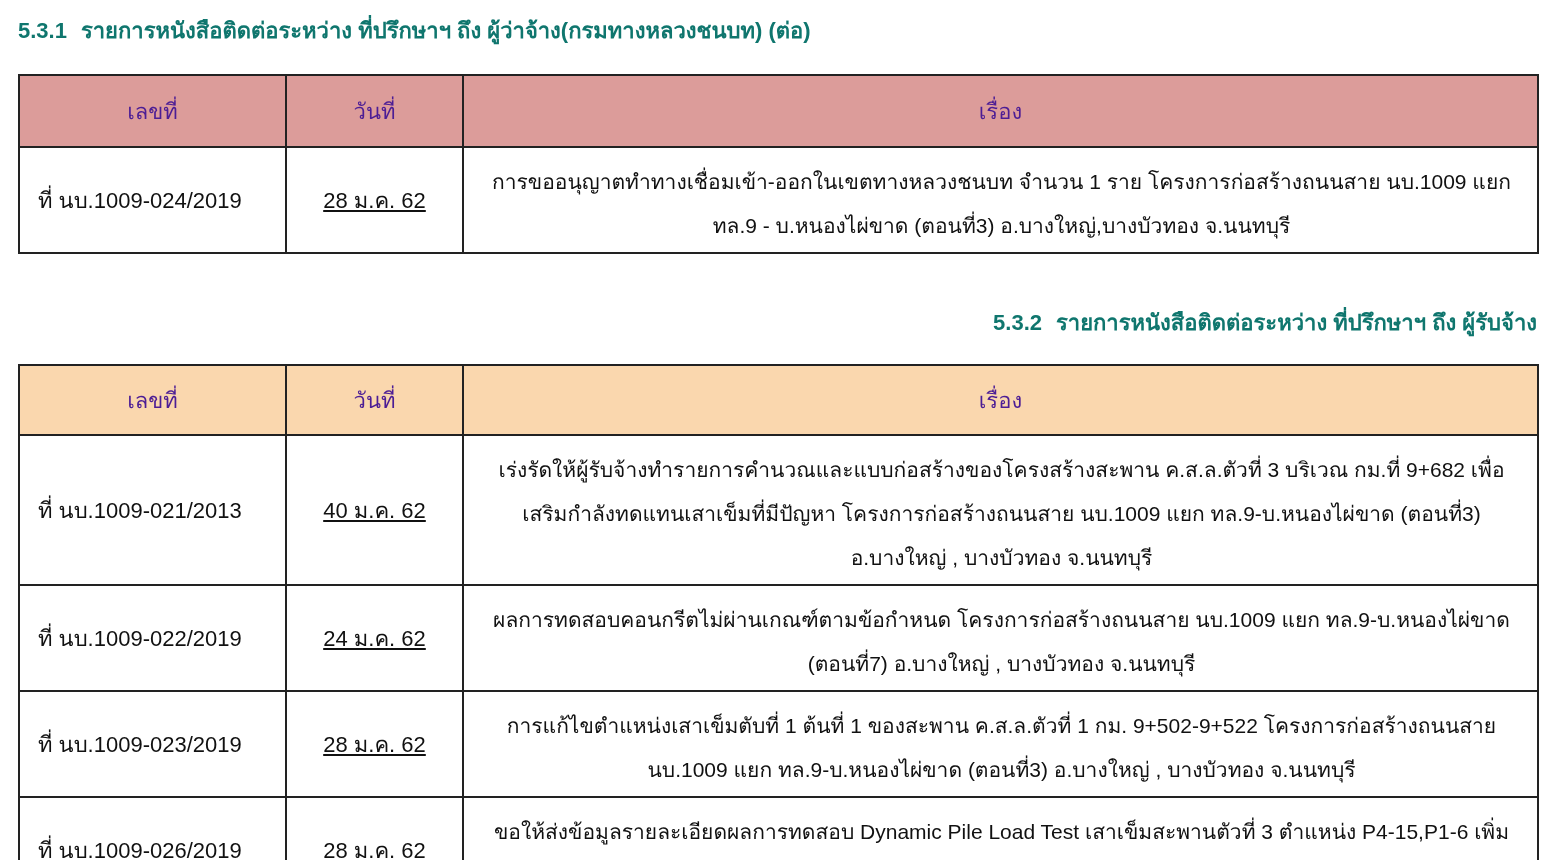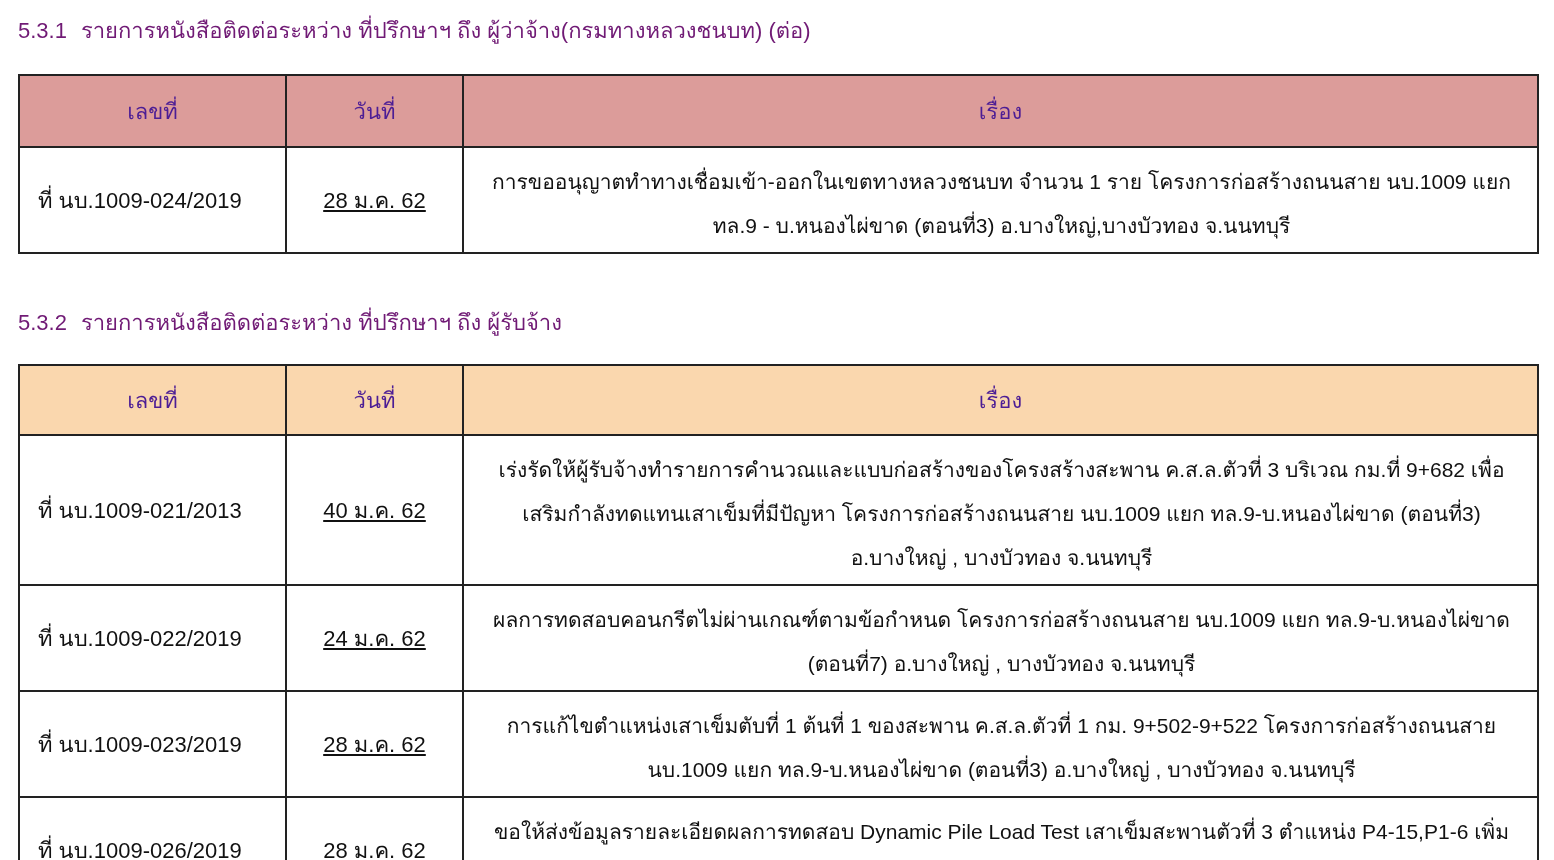--- a/index.html
+++ b/index.html
@@ -13,22 +13,22 @@
     position: relative;
     width: 1554px;
     height: 860px;
     background: #ffffff;
     box-sizing: border-box;
     padding: 16px 17px 0 18px;
     overflow: hidden;
   }
   .section-title {
     font-size: 22px;
-    font-weight: normal;
-    color: #701a75;
+    font-weight: bold;
+    color: #0f766e;
     line-height: 30px;
     white-space: nowrap;
   }
   .section-title .num { margin-right: 14px; }
   table.doc-table {
     border-collapse: collapse;
     table-layout: fixed;
     width: 1519px;
   }
   table.doc-table td, table.doc-table th {
@@ -66,21 +66,21 @@
     overflow-wrap: anywhere;
   }
   .h-row1   { height: 72px; }
   .r1-row1  { height: 86px; }
   .h-row2   { height: 70px; }
   .r2-row1  { height: 135px; }
   .r2-row2  { height: 89px; }
   .r2-row3  { height: 89px; }
   .r2-row4  { height: 92px; }
   .mt-table1 { margin-top: 28px; }
-  .mt-title2 { margin-top: 54px; }
+  .mt-title2 { margin-top: 54px; text-align: right; }
   .mt-table2 { margin-top: 26px; }
 </style>
 </head>
 <body>
 
 <div class="page">
 
   <div class="section-title">
     <span class="num">5.3.1</span><span>รายการหนังสือติดต่อระหว่าง ที่ปรึกษาฯ ถึง ผู้ว่าจ้าง(กรมทางหลวงชนบท) (ต่อ)</span>
   </div>

